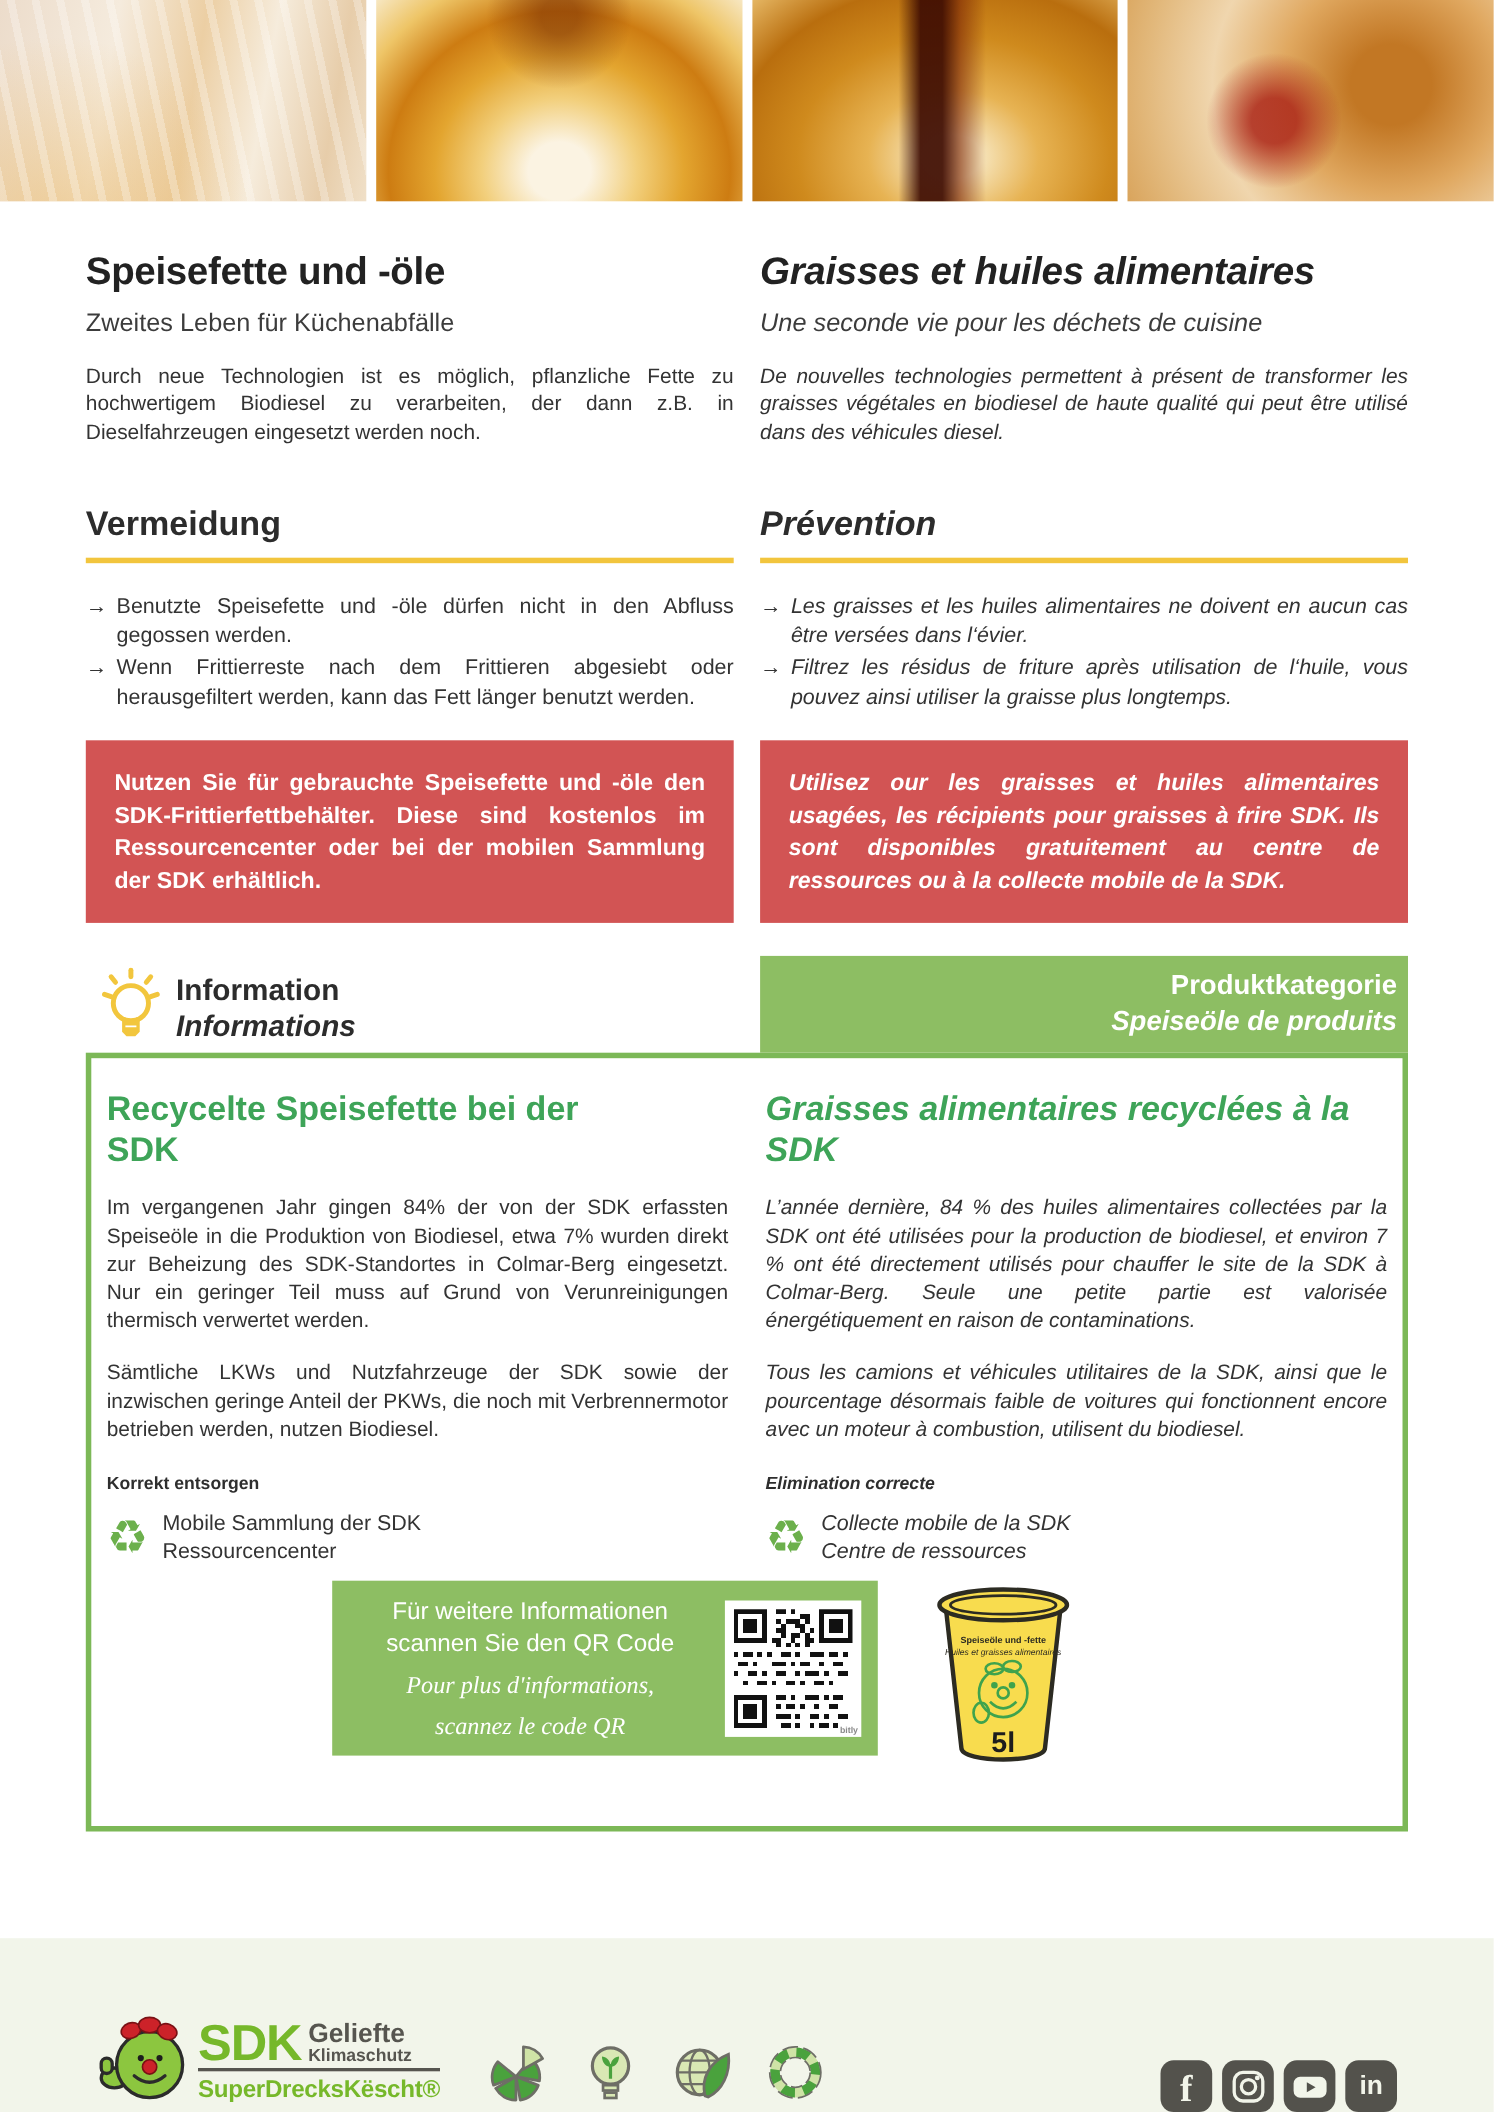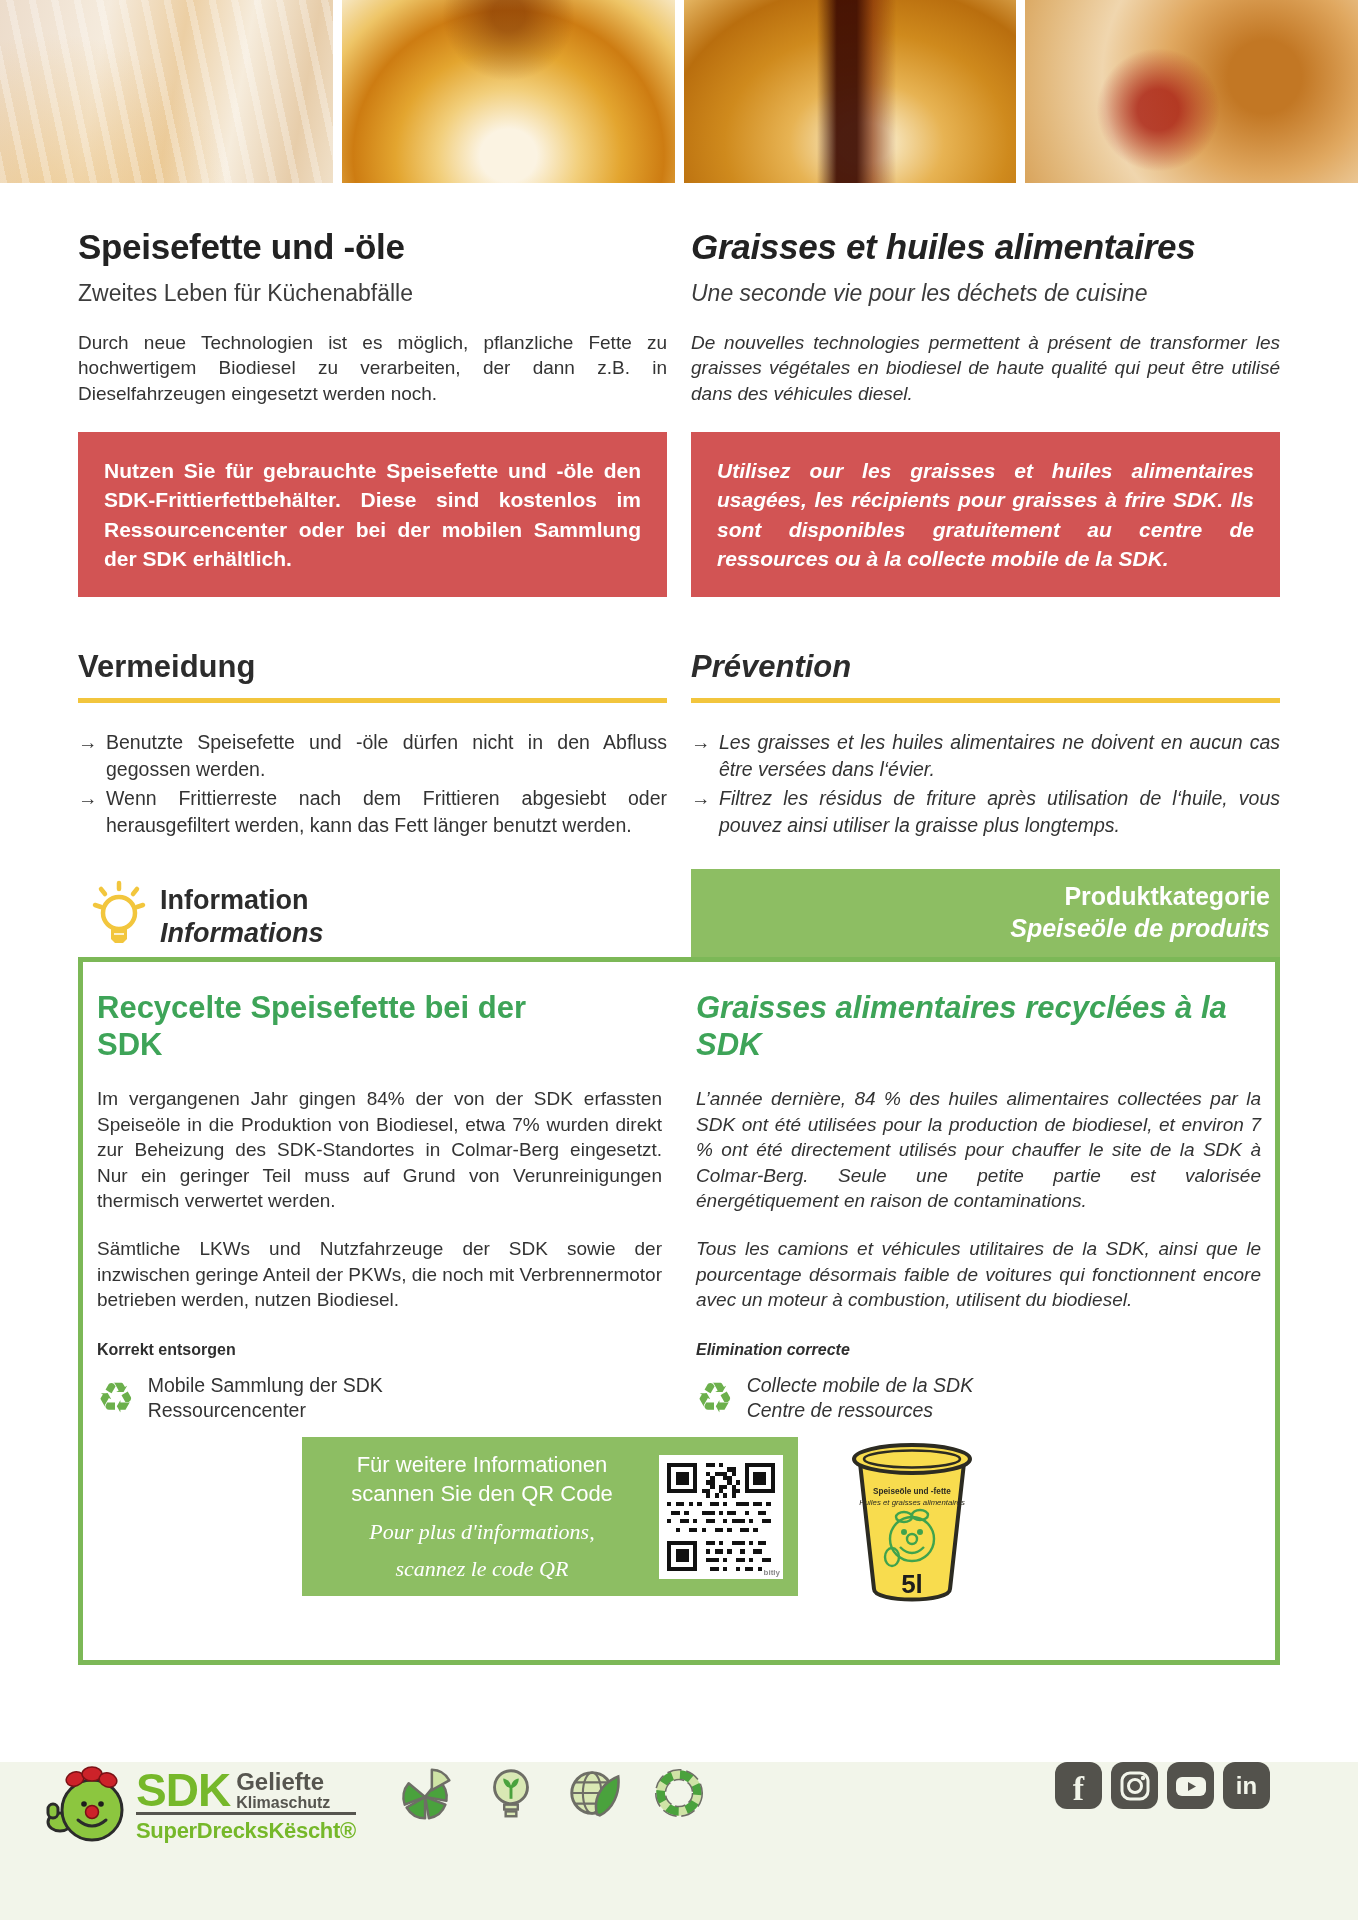--- a/index.html
+++ b/index.html
@@ -65,21 +65,21 @@
           padding:13px 15px;}
   .qr-text{flex:1;text-align:center;color:#fff;font-size:22px;line-height:1.32;}
   .qr-text .fr{margin-top:8px;font-family:Liberation Serif, serif;}
   .qr-white{background:#fff;width:124px;height:124px;box-sizing:border-box;padding:8px;
             margin-left:12px;position:relative;}
   .qr-watermark{position:absolute;right:3px;bottom:2px;font-size:8px;color:#8a8a8a;font-weight:700;}
   .bucket-wrap{margin-left:46px;margin-top:-6px;}
 
   
   .footer{position:absolute;left:0;bottom:0;width:100%;height:158px;background:#f2f5ea;
-          display:flex;align-items:flex-start;box-sizing:border-box;padding:0 88px 0 44px;}
+          display:flex;align-items:flex-end;box-sizing:border-box;padding:0 88px 0 88px;}
   .logo-block{display:flex;align-items:center;}
   .logo-text{margin-left:8px;}
   .logo-top{display:flex;align-items:flex-start;border-bottom:3px solid #56554f;padding-bottom:1px;}
   .logo-sdk{font-size:46px;font-weight:700;color:#76b82a;line-height:.9;letter-spacing:-1px;}
   .logo-tag{margin-left:6px;color:#56554f;font-weight:700;line-height:1;}
   .logo-tag .t1{font-size:24px;}
   .logo-tag .t2{font-size:16px;margin-top:1px;}
   .logo-brand{font-size:22px;font-weight:700;color:#76b82a;margin-top:3px;letter-spacing:-.3px;}
   .eco-icons{display:flex;gap:22px;margin-left:40px;align-items:center;}
   .spacer{flex:1;}
@@ -110,42 +110,42 @@
         <div class="subtitle">Zweites Leben für Küchenabfälle</div>
         <div class="lead">Durch neue Technologien ist es möglich, pflanzliche Fette zu hochwertigem Biodiesel zu verarbeiten, der dann z.B. in Dieselfahrzeugen eingesetzt werden noch.</div>
       </div>
       <div class="fr">
         <div class="title">Graisses et huiles alimentaires</div>
         <div class="subtitle">Une seconde vie pour les déchets de cuisine</div>
         <div class="lead">De nouvelles technologies permettent à présent de transformer les graisses végétales en biodiesel de haute qualité qui peut être utilisé dans des véhicules diesel.</div>
       </div>
     </div>
 
-    <div class="two-col callout-row">
-      <div class="callout">Nutzen Sie für gebrauchte Speisefette und -öle den SDK-Frittierfettbehälter. Diese sind kostenlos im Ressourcencenter oder bei der mobilen Sammlung der SDK erhältlich.</div>
-      <div class="callout fr">Utilisez our les graisses et huiles alimentaires usagées, les récipients pour graisses à frire SDK. Ils sont disponibles gratuitement au centre de ressources ou à la collecte mobile de la SDK.</div>
-    </div>
-
     <div class="two-col prev-row">
       <div>
         <div class="h2">Vermeidung</div>
         <div class="rule"></div>
         <div class="bullets">
           <div class="bullet">Benutzte Speisefette und -öle dürfen nicht in den Abfluss gegossen werden.</div>
           <div class="bullet">Wenn Frittierreste nach dem Frittieren abgesiebt oder herausgefiltert werden, kann das Fett länger benutzt werden.</div>
         </div>
       </div>
       <div class="fr">
         <div class="h2">Prévention</div>
         <div class="rule"></div>
         <div class="bullets">
           <div class="bullet">Les graisses et les huiles alimentaires ne doivent en aucun cas être versées dans l‘évier.</div>
           <div class="bullet">Filtrez les résidus de friture après utilisation de l‘huile, vous pouvez ainsi utiliser la graisse plus longtemps.</div>
         </div>
       </div>
+    </div>
+
+    <div class="two-col callout-row">
+      <div class="callout">Nutzen Sie für gebrauchte Speisefette und -öle den SDK-Frittierfettbehälter. Diese sind kostenlos im Ressourcencenter oder bei der mobilen Sammlung der SDK erhältlich.</div>
+      <div class="callout fr">Utilisez our les graisses et huiles alimentaires usagées, les récipients pour graisses à frire SDK. Ils sont disponibles gratuitement au centre de ressources ou à la collecte mobile de la SDK.</div>
     </div>
 
     <div class="two-col info-row">
       <div class="info-head">
         <span>
           <svg width="54" height="68" viewBox="0 0 54 68">
             <g stroke="#f2c63d" stroke-width="4.5" fill="none" stroke-linecap="round">
               <circle cx="27" cy="36" r="16"></circle>
               <line x1="27" y1="6" x2="27" y2="12"></line>
               <line x1="9" y1="12" x2="13" y2="17"></line>

